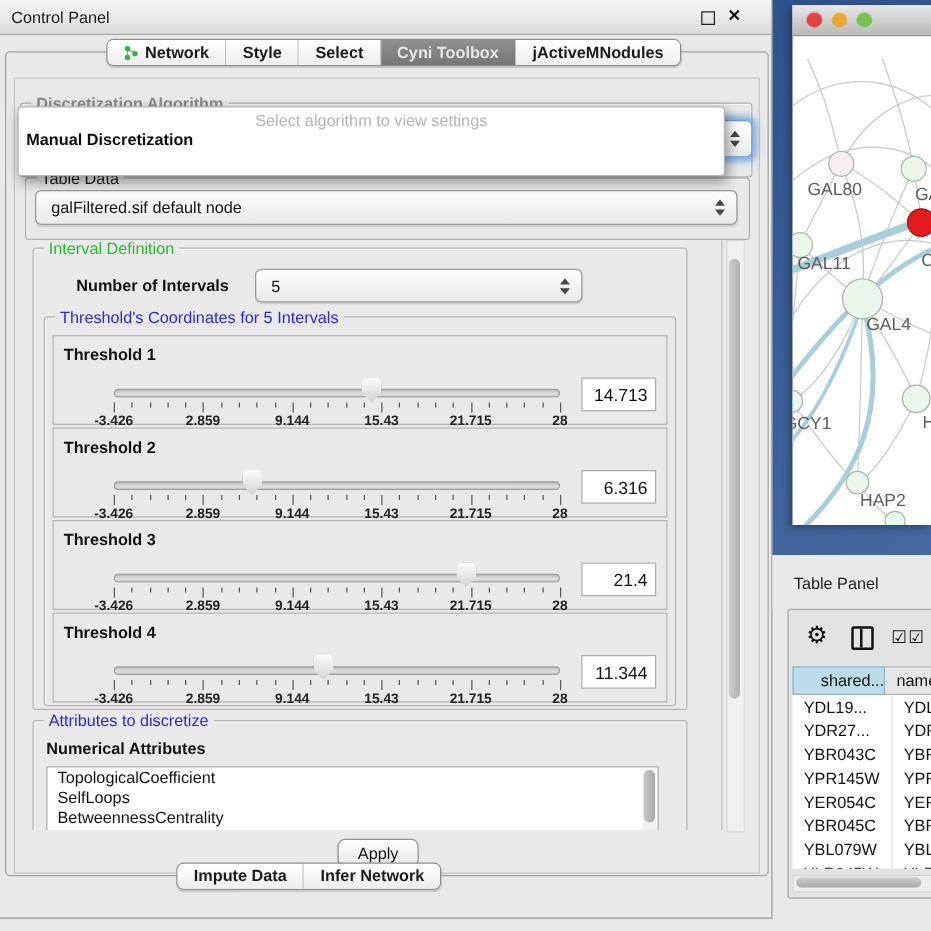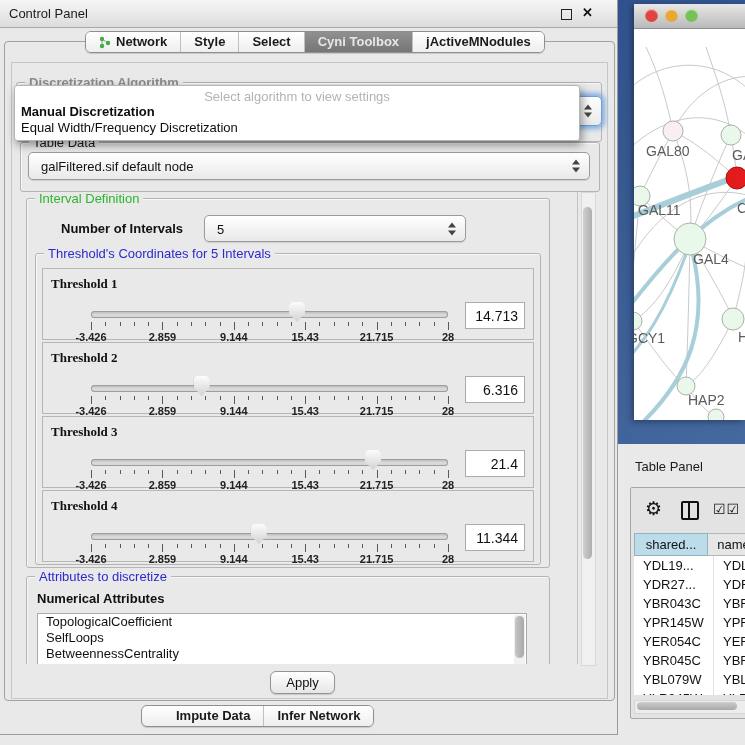--- a/index.html
+++ b/index.html
@@ -17,21 +17,21 @@
   #close-x{position:absolute;left:582px;top:5px;font-size:13px;font-weight:bold;color:#111;}
 
   .segctl{display:flex;border:1px solid #8f8f8f;border-radius:6px;overflow:hidden;
           background:linear-gradient(#ffffff,#ededed);box-shadow:0 1px 1px rgba(0,0,0,.15);}
   .seg{padding:0 13px;height:20px;line-height:20px;font-size:13px;font-weight:bold;color:#1a1a1a;
        border-right:1px solid #c0c0c0;background:linear-gradient(#ffffff,#eeeeee);white-space:nowrap;
        display:flex;align-items:center;gap:5px;}
   .seg:last-child{border-right:none;}
   .seg.sel{background:linear-gradient(#909090,#767676);color:#e7e7e7;}
   #top-tabs{left:85px;top:31px;z-index:6;}
-  #bottom-tabs{left:141px;top:705px;z-index:6;padding-left:21px;}
+  #bottom-tabs{left:141px;top:690px;z-index:6;}
 
   #tabpanel-frame{left:4px;top:41px;width:609px;height:658px;border:1px solid #a2a2a2;border-radius:4px;}
   #inner-panel{left:11px;top:62px;width:595px;height:635px;border:1px solid #c6c6c6;background:#e9e9e9;}
 
   .group{position:absolute;border:1px solid #b4b4b4;border-radius:3px;
          box-shadow:inset 1px 1px 0 #f7f7f7;}
   .group>.gtitle{position:absolute;top:-8px;left:8px;background:#e9e9e9;padding:0 4px;
                  font-size:13px;white-space:nowrap;}
   .gt-green{color:#2db52d;}
   .gt-blue{color:#2a2ace;}
@@ -54,21 +54,21 @@
   #popup .pitems{position:absolute;left:6px;top:18px;right:6px;}
   .pitem{font-size:13px;color:#0d0d0d;height:16px;line-height:16px;}
   .pitem.first{font-weight:bold;}
 
   #viewport{left:20px;top:192px;width:557px;height:472px;overflow:hidden;border-right:1px solid #c2c2c2;}
   #vscroll{left:581px;top:192px;width:13px;height:472px;background:#f0f0f0;border:1px solid #d8d8d8;}
   #vscroll .thumb{position:absolute;left:1px;top:14px;width:9px;height:352px;border-radius:5px;
                   background:linear-gradient(90deg,#cfcfcf,#aeaeae);}
 
   .thr-panel{position:absolute;left:6px;width:490px;height:70px;border:1px solid #b6b6b6;}
-  .thr-label{position:absolute;left:8px;top:7px;font-size:13px;font-weight:bold;color:#111;font-family:Liberation Serif, serif;}
+  .thr-label{position:absolute;left:8px;top:7px;font-size:13px;font-weight:bold;color:#111;}
   .track{position:absolute;left:48px;top:42px;width:357px;height:7px;border-radius:4px;
          background:linear-gradient(#b3b3b3,#dcdcdc 55%,#cfcfcf);box-shadow:inset 0 0 0 1px #9e9e9e;}
   .thumbp{position:absolute;top:33px;width:16px;height:20px;
           background:linear-gradient(#fcfcfc,#d2d2d2);
           clip-path:polygon(18% 0%,82% 0%,100% 18%,100% 58%,50% 100%,0% 58%,0% 18%);
           filter:drop-shadow(0 0 1px #777);}
   .tickrow{position:absolute;left:48px;top:53px;width:357px;height:10px;}
   .tick{position:absolute;top:0;width:1px;background:#5a5a5a;}
   .tick.minor{height:4px;}
   .tick.major{height:8px;}
@@ -101,21 +101,21 @@
   #table-panel-bar{left:618px;top:444px;width:127px;height:43px;background:#e9e9e9;}
   #table-panel-bar .t{position:absolute;left:17px;top:15px;font-size:13px;color:#1c1c1c;}
   #tp-frame{left:630px;top:487px;width:115px;height:230px;background:#e3e3e3;
             border:1px solid #a8a8a8;border-radius:2px;}
   #tp-toolbar{position:absolute;left:0;top:10px;width:115px;height:26px;}
   #gear{position:absolute;left:14px;top:0px;font-size:19px;color:#111;line-height:22px;}
   #split-icon{position:absolute;left:50px;top:3px;width:14px;height:15px;border:2px solid #111;border-radius:2px;}
   #split-icon:before{content:"";position:absolute;left:5px;top:0;width:2px;height:15px;background:#111;}
   #checks{position:absolute;left:82px;top:3px;font-size:14px;color:#111;letter-spacing:1px;}
   #tp-header{position:absolute;left:3px;top:45px;width:112px;height:23px;display:flex;}
-  .hcell{box-sizing:border-box;font-size:13px;color:#111;text-align:center;line-height:21px;overflow:hidden;white-space:nowrap;}
+  .hcell{box-sizing:border-box;font-size:13px;color:#111;text-align:right;line-height:21px;overflow:hidden;white-space:nowrap;}
   .hcell.c1{width:80px;background:#bcdce9;border:1px solid #90b4c2;}
   .hcell.c2{width:40px;background:#e6e6e6;border:1px solid #b5b5b5;border-left:none;text-align:left;padding-left:9px;}
   #tp-rows{position:absolute;left:3px;top:68px;width:112px;height:139px;background:#fff;overflow:hidden;}
   .trow{display:flex;height:19px;line-height:19px;font-size:13px;color:#111;}
   .tcell{box-sizing:border-box;overflow:hidden;white-space:nowrap;}
   .tcell.c1{width:80px;padding-left:9px;border-right:1px solid #e2e2e2;}
   .tcell.c2{width:32px;padding-left:9px;}
   #tp-hscroll{position:absolute;left:3px;top:212px;width:112px;height:12px;background:#ededed;border:1px solid #d5d5d5;}
   #tp-hscroll .thumb{position:absolute;left:2px;top:1px;width:100px;height:8px;border-radius:4px;
                      background:linear-gradient(#cdcdcd,#a9a9a9);}
@@ -167,21 +167,20 @@
     <span class="spin">
         <span class="up"></span>
         <span class="dn"></span>
       </span>
   </div>
 
   <div id="popup" class="abs">
     <div class="prompt">Select algorithm to view settings</div>
     <div class="pitems">
         <div class="pitem first">Manual Discretization</div>
-        <div class="pitem">Equal Width/Frequency Discretization</div>
       </div>
   </div>
 
   <div class="group" style="left:20px;top:142px;width:578px;height:48px;">
     <div class="gtitle" style="color:#1a1a1a;">Table Data</div>
   </div>
   <div class="abs combo" style="left:28px;top:152px;width:560px;height:26px;">
     <span class="cv">galFiltered.sif default node</span>
     <span class="spin">
         <span class="up"></span>

